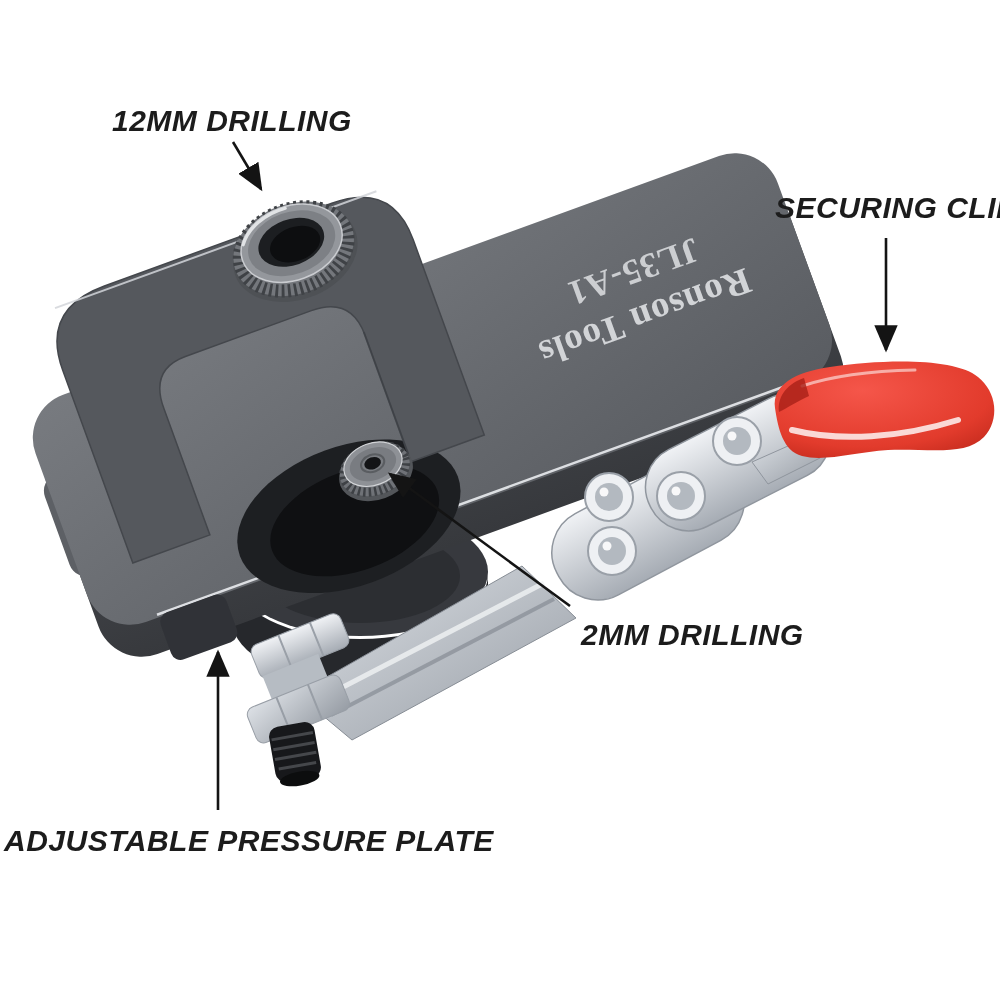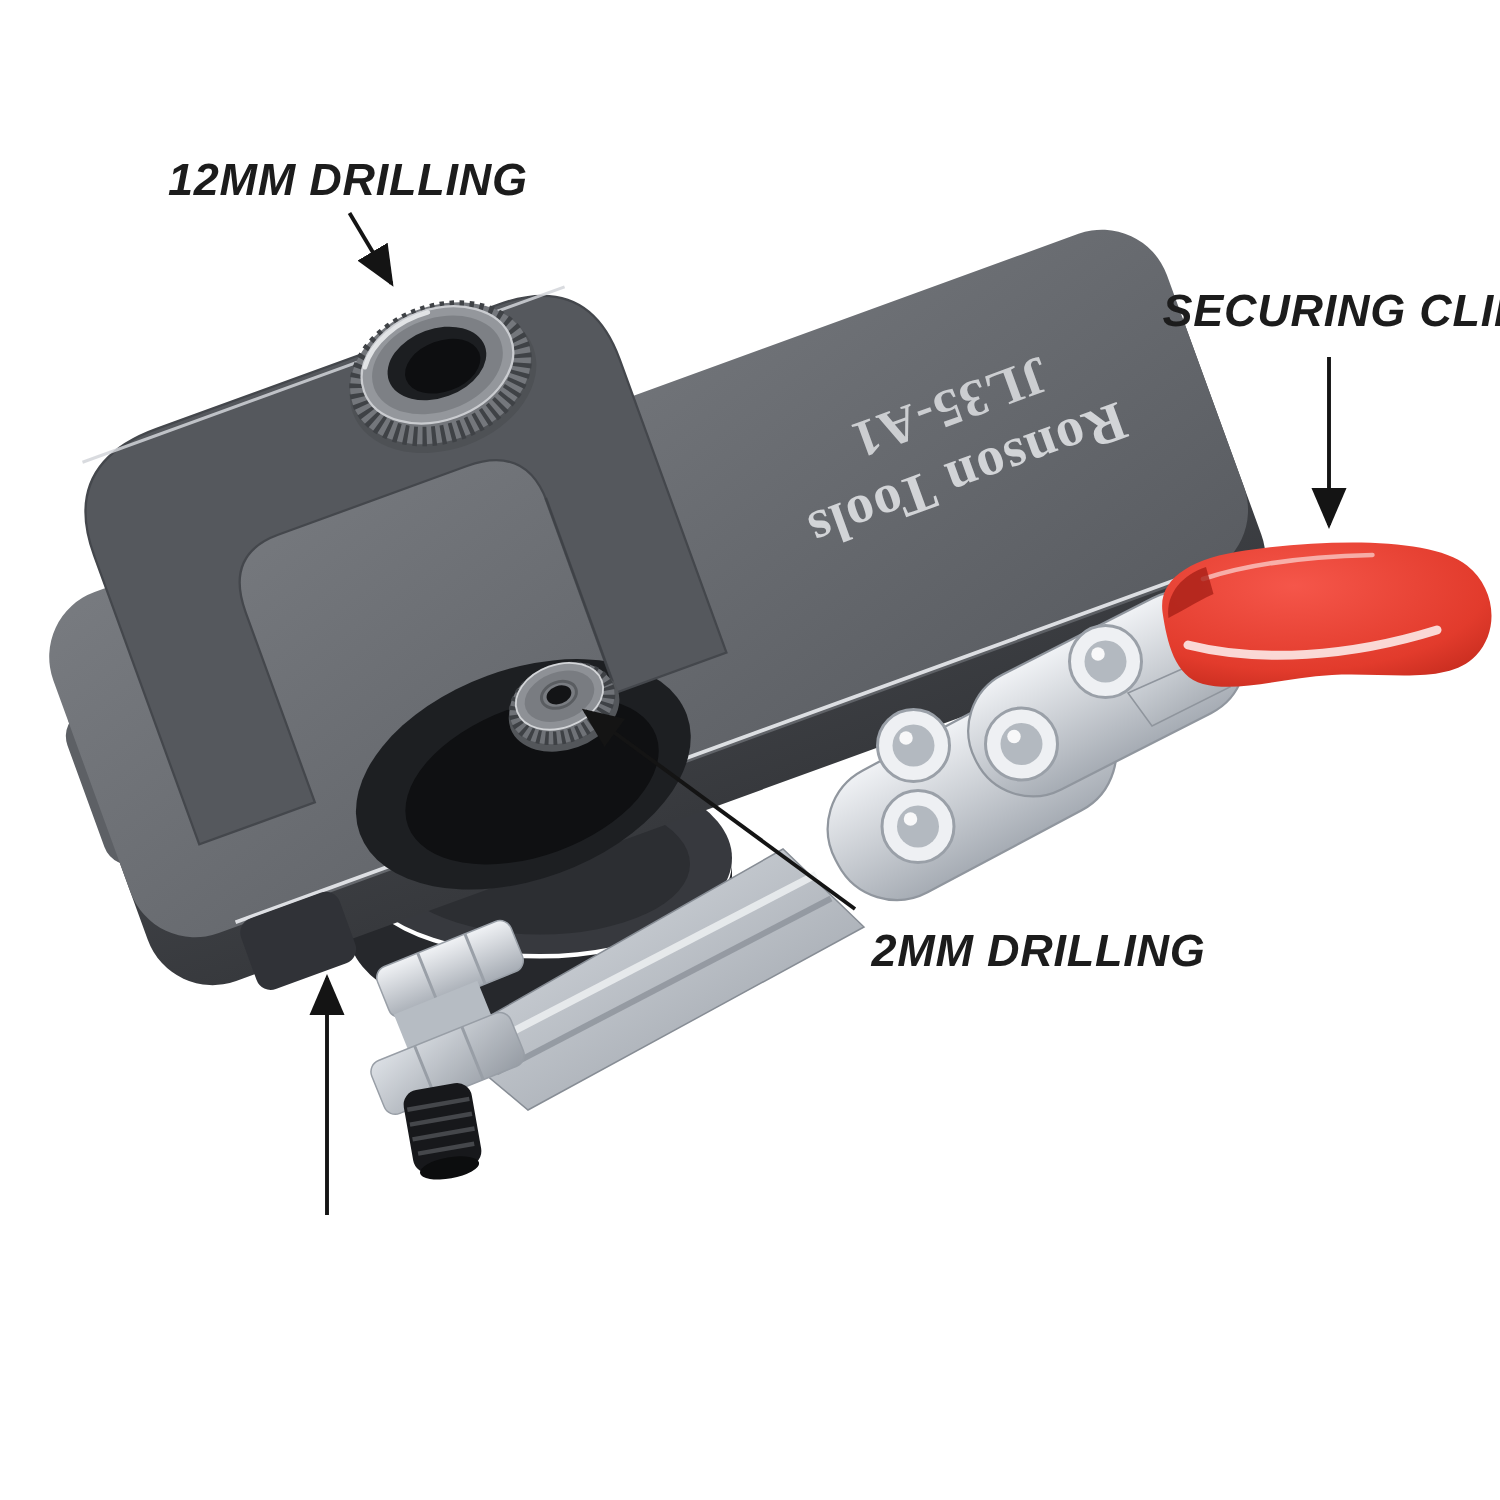--- a/index.html
+++ b/index.html
@@ -162,14 +162,15 @@
       <line x1="233" y1="142" x2="261" y2="189" marker-end="url(#ah)"></line>
       <line x1="886" y1="238" x2="886" y2="350" marker-end="url(#ah)"></line>
       <line x1="570" y1="606" x2="390" y2="474" marker-end="url(#ah)"></line>
       <line x1="218" y1="810" x2="218" y2="652" marker-end="url(#ah)"></line>
     </g>
   </svg>
 
   <div class="callout lab-12mm">12MM DRILLING</div>
   <div class="callout lab-securing">SECURING CLIP</div>
   <div class="callout lab-2mm">2MM DRILLING</div>
+  <div class="callout lab-pressure">ADJUSTABLE PRESSURE PLATE</div>
 
 </div>
 
 </body></html>

